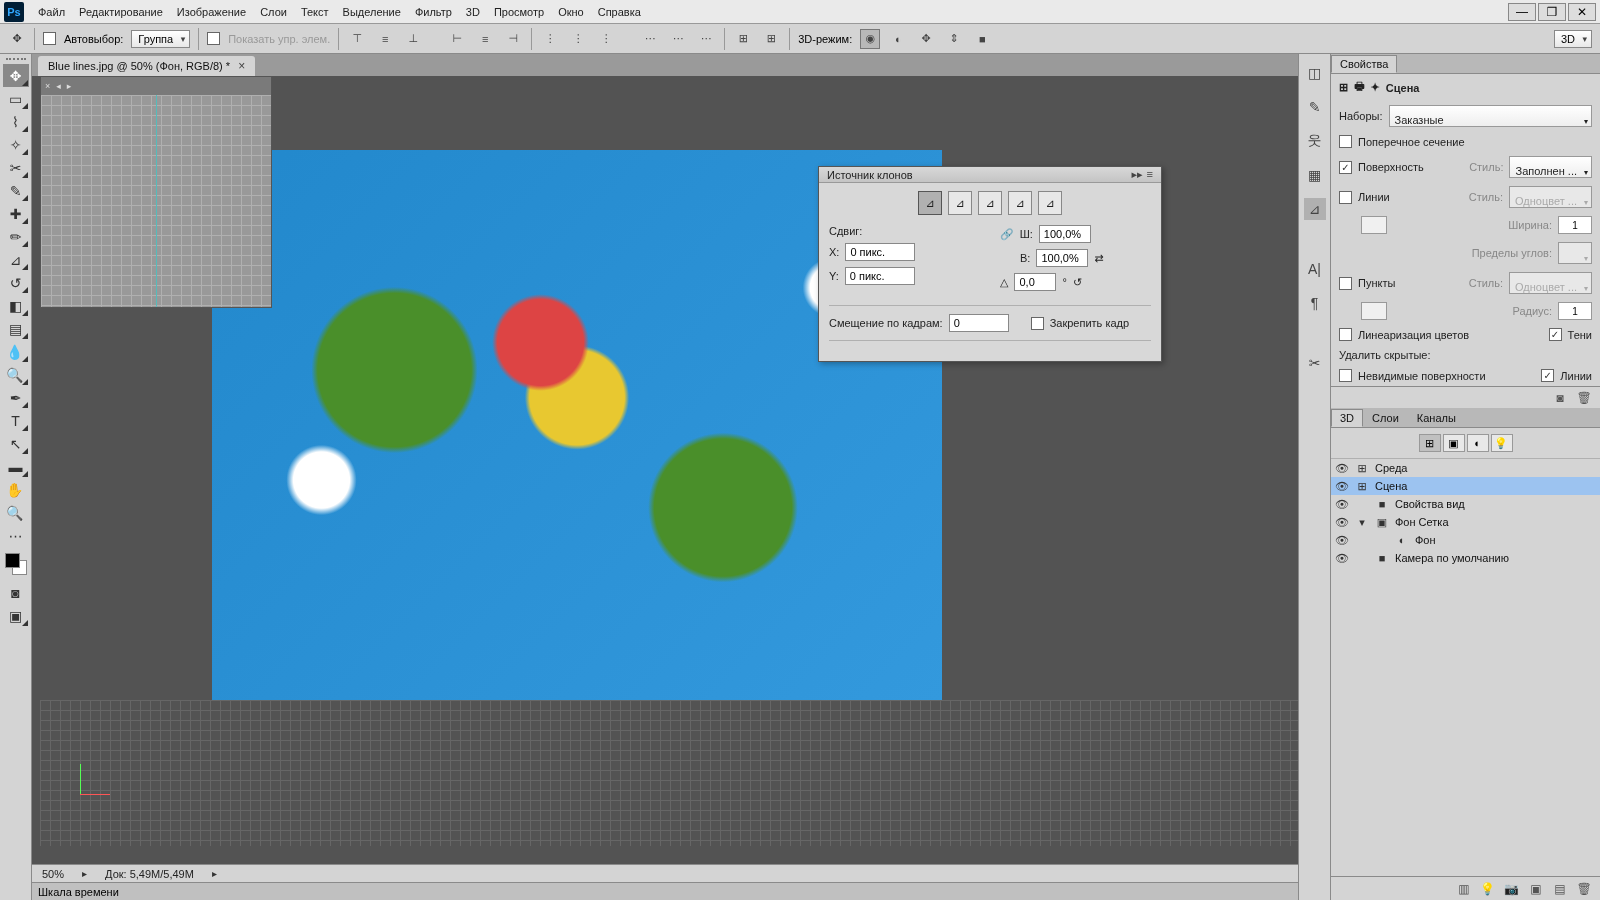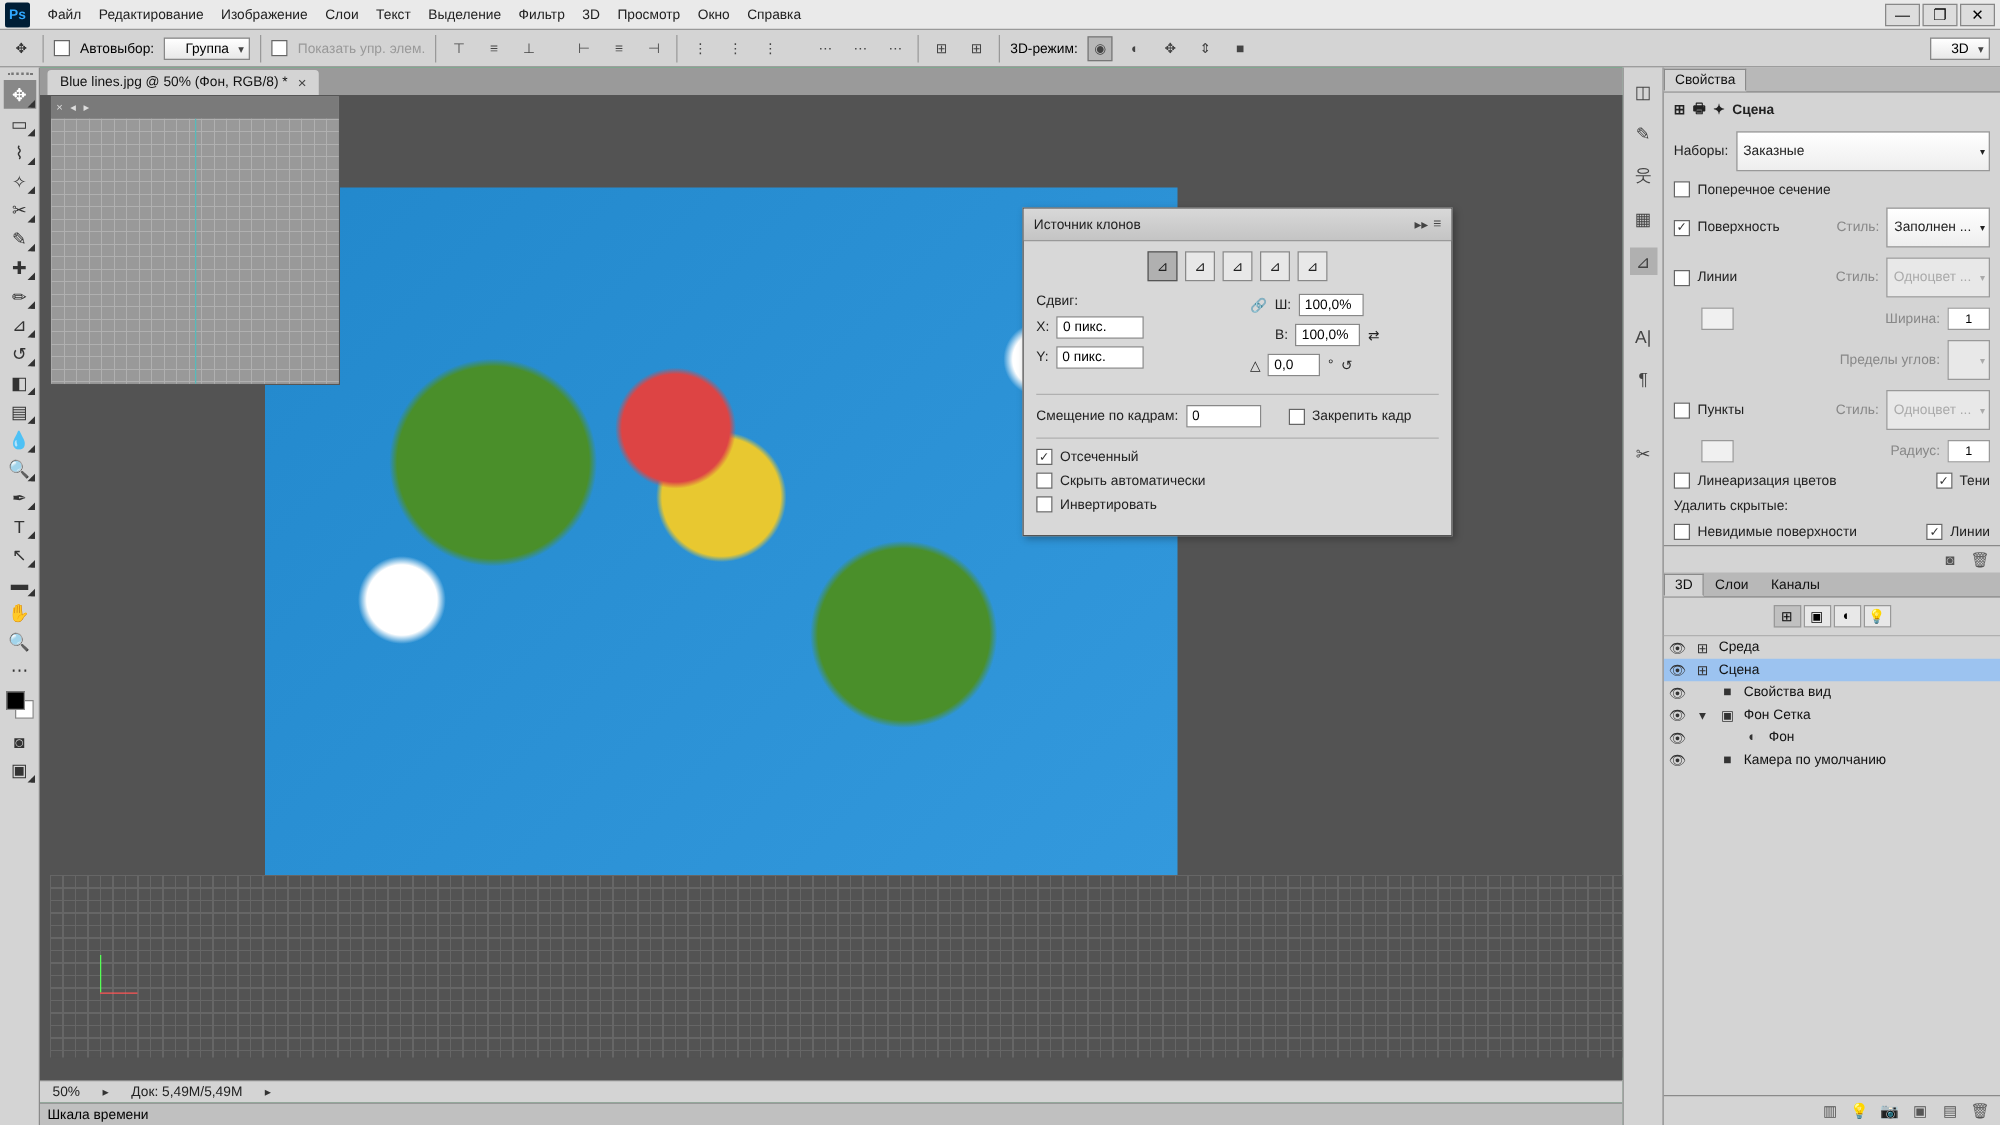--- a/index.html
+++ b/index.html
@@ -5,21 +5,21 @@
 *{box-sizing:border-box;margin:0;padding:0;font-family:"Segoe UI",Tahoma,sans-serif;font-size:11px;user-select:none}
 body{width:1600px;height:900px;background:#c7c7c7;overflow:hidden;display:flex;flex-direction:column}
 .menubar{height:24px;background:#eaeaea;border-bottom:1px solid #999;display:flex;align-items:center;padding:0 4px;gap:14px}
 .ps-logo{width:20px;height:20px;background:#001e36;color:#31a8ff;display:flex;align-items:center;justify-content:center;font-weight:bold;font-size:11px;border-radius:2px}
 .menu-item{color:#222;cursor:pointer}
 .window-controls{margin-left:auto;display:flex;gap:0}
 .win-btn{width:28px;height:18px;border:1px solid #888;background:#ddd;display:flex;align-items:center;justify-content:center;font-size:12px;cursor:pointer;margin-left:2px}
 .optbar{height:30px;background:#d4d4d4;border-bottom:1px solid #8a8a8a;display:flex;align-items:center;gap:8px;padding:0 8px}
 .opt-icon{width:18px;height:18px;display:flex;align-items:center;justify-content:center;color:#333}
 .opt-chk{width:13px;height:13px;border:1px solid #666;background:#fff}
-.opt-sel{height:18px;border:1px solid #888;background:linear-gradient(#fff,#e8e8e8);padding:0 16px 0 16px;position:relative;font-size:11px;display:flex;align-items:center}
+.opt-sel{height:18px;border:1px solid #888;background:linear-gradient(#fff,#e8e8e8);padding:0 16px 0 6px;position:relative;font-size:11px;display:flex;align-items:center}
 .opt-sel::after{content:"▾";position:absolute;right:4px;font-size:9px;color:#444}
 .opt-sep{width:1px;height:22px;background:#999}
 .opt-btn{width:20px;height:20px;border:1px solid transparent;display:flex;align-items:center;justify-content:center;color:#444}
 .opt-btn.on{background:#b8b8b8;border-color:#777}
 .main{flex:1;display:flex;min-height:0}
 .toolbar{width:32px;background:#d4d4d4;border-right:1px solid #8a8a8a;display:flex;flex-direction:column;padding-top:4px;align-items:center}
 .tool{width:26px;height:23px;display:flex;align-items:center;justify-content:center;color:#333;cursor:pointer;position:relative;font-size:14px}
 .tool.sel{background:#888;color:#fff}
 .tool-corner::after{content:"";position:absolute;right:1px;bottom:1px;border:3px solid transparent;border-right-color:#333;border-bottom-color:#333}
 .swatches{width:22px;height:22px;position:relative;margin:6px 0}
@@ -44,40 +44,40 @@
  radial-gradient(circle at 15% 60%,#fff 0 4%,transparent 5%),
  radial-gradient(circle at 85% 25%,#fff 0 3%,transparent 4%)}
 .canvas-grid{position:absolute;left:8px;right:0;bottom:18px;top:624px;background:repeating-linear-gradient(#666 0 1px,transparent 1px 10px),repeating-linear-gradient(90deg,#666 0 1px,transparent 1px 10px),#535353}
 .axis{position:absolute;left:40px;bottom:60px;width:40px;height:40px}
 .axis .y{position:absolute;left:8px;top:0;width:1px;height:30px;background:#5f5}
 .axis .x{position:absolute;left:8px;top:30px;width:30px;height:1px;background:#f55}
 .status{height:18px;background:#d4d4d4;border-top:1px solid #8a8a8a;display:flex;align-items:center;padding:0 10px;gap:18px;font-size:10px;color:#222}
 .status .arrow{font-size:10px;color:#333}
 .timeline-tab{height:18px;background:#c0c0c0;display:flex;align-items:center;padding:0 6px;border-top:1px solid #8a8a8a;font-size:10px}
 .clone-panel{position:absolute;left:786px;top:90px;width:344px;background:#d8d8d8;border:1px solid #555;box-shadow:2px 2px 6px rgba(0,0,0,.3)}
-.panel-title{height:26px;background:linear-gradient(#d8d8d8,#c4c4c4);border-bottom:1px solid #999;display:flex;align-items:center;padding:0 8px;font-size:11px;color:#222}
+.panel-title{height:16px;background:linear-gradient(#d8d8d8,#c4c4c4);border-bottom:1px solid #999;display:flex;align-items:center;padding:0 8px;font-size:11px;color:#222}
 .panel-title .pmenu{margin-left:auto;display:flex;gap:4px;color:#444}
 .clone-body{padding:8px 10px 12px;font-size:11px;color:#222}
 .clone-row{display:flex;align-items:center;gap:6px;margin-bottom:6px}
 .clone-icons{display:flex;gap:6px;justify-content:center;margin-bottom:10px}
 .clone-src{width:24px;height:24px;border:1px solid #888;background:#e8e8e8;display:flex;align-items:center;justify-content:center}
 .clone-src.on{background:#b0b0b0;border-color:#555}
 .cinput{height:18px;border:1px solid #888;background:#fff;padding:0 4px;font-size:11px}
 .cchk{width:13px;height:13px;border:1px solid #666;background:#fff;display:inline-flex;align-items:center;justify-content:center;flex-shrink:0}
 .cchk.on::after{content:"✓";font-size:10px;color:#333}
 .right-strip{width:32px;background:#d4d4d4;border-left:1px solid #8a8a8a;display:flex;flex-direction:column;align-items:center;padding-top:8px;gap:12px}
 .strip-icon{width:22px;height:22px;display:flex;align-items:center;justify-content:center;color:#444;font-size:14px}
 .panels{width:270px;background:#d4d4d4;border-left:1px solid #8a8a8a;display:flex;flex-direction:column}
 .panel-tabs{height:20px;background:#b8b8b8;display:flex;align-items:flex-end;padding-left:0;border-bottom:1px solid #8a8a8a}
 .ptab{height:18px;padding:0 8px;display:flex;align-items:center;font-size:10px;color:#111;border:1px solid transparent;cursor:pointer}
 .ptab.on{background:#d4d4d4;border-color:#8a8a8a;border-bottom-color:#d4d4d4}
 .prop-header{display:flex;align-items:center;gap:6px;padding:4px 8px;color:#222;font-weight:bold}
 .prop-row{display:flex;align-items:center;gap:6px;padding:4px 8px;font-size:11px;color:#222}
 .prop-row .lbl{flex:1;text-align:right;color:#888}
-.prop-sel{height:32px;border:1px solid #999;background:linear-gradient(#fff,#eee);padding:0 14px 0 5px;font-size:10px;position:relative;display:flex;align-items:center;min-width:70px}
+.prop-sel{height:22px;border:1px solid #999;background:linear-gradient(#fff,#eee);padding:0 14px 0 5px;font-size:10px;position:relative;display:flex;align-items:flex-end;min-width:70px}
 .prop-sel::after{content:"▾";position:absolute;right:3px;font-size:8px}
 .prop-sel.dis{color:#aaa;background:#e8e8e8}
 .prop-num{width:34px;height:18px;border:1px solid #999;background:#fff;text-align:center;font-size:10px}
 .sw-box{width:26px;height:18px;border:1px solid #999;background:#f0f0f0}
 .panel-footer{height:22px;border-top:1px solid #8a8a8a;display:flex;align-items:center;justify-content:flex-end;gap:8px;padding:0 8px}
 .pf-icon{width:16px;height:16px;display:flex;align-items:center;justify-content:center;color:#555;font-size:12px}
 .three-d-list{flex:1;overflow:auto}
 .td-filter{display:flex;justify-content:center;gap:2px;padding:6px 0;border-bottom:1px solid #b0b0b0}
 .td-fbtn{width:22px;height:18px;border:1px solid #999;background:#e8e8e8;display:flex;align-items:center;justify-content:center;font-size:11px}
 .td-fbtn.on{background:#c0c0c0}
@@ -265,34 +265,20 @@
           <div style="height:1px;background:#b0b0b0;margin:8px 0"></div>
           <div class="clone-row">
             <span>Смещение по кадрам:</span>
             <input class="cinput" style="width: 60px;" value="0">
             <span style="width:10px"></span>
             <span class="cchk"></span>
             <span>Закрепить кадр</span>
           </div>
           <div style="height:1px;background:#b0b0b0;margin:8px 0"></div>
           <div class="half">
-            <div>
-              <div class="clone-row">
-                  <span class="cchk on"></span>
-                  <span>Отсеченный</span>
-                </div>
-              <div class="clone-row">
-                  <span class="cchk"></span>
-                  <span>Скрыть автоматически</span>
-                </div>
-              <div class="clone-row">
-                  <span class="cchk"></span>
-                  <span>Инвертировать</span>
-                </div>
-            </div>
           </div>
         </div>
       </div>
     </div>
     <div class="status">
       <span>50%</span>
       <span class="arrow">▸</span>
       <span>Док: 5,49M/5,49M</span>
       <span class="arrow">▸</span>
     </div>

